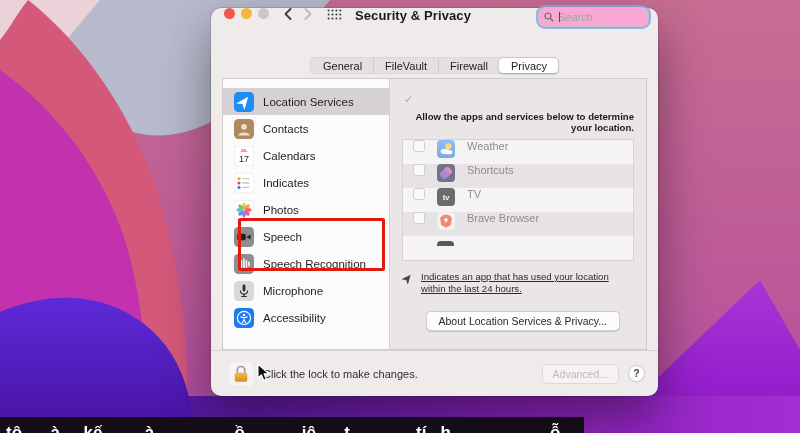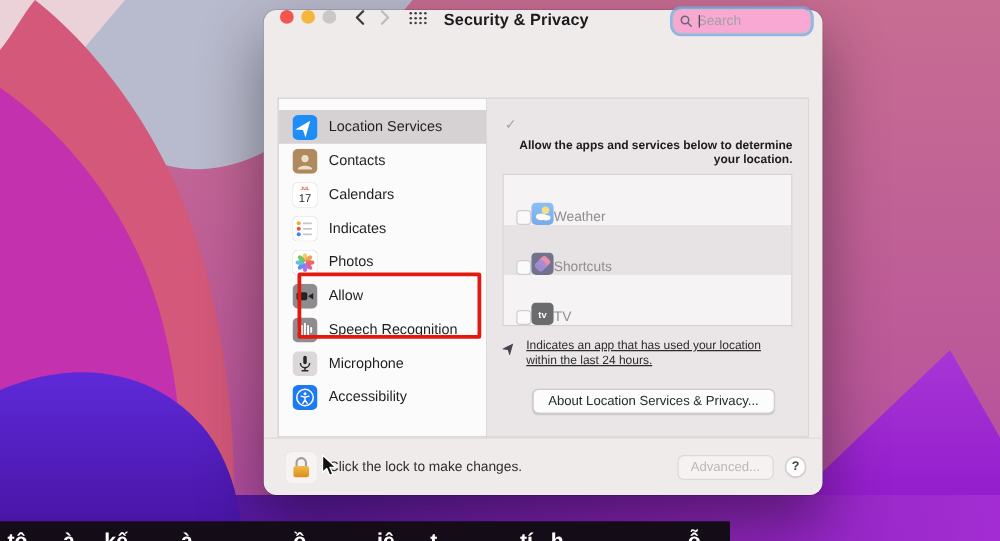--- a/index.html
+++ b/index.html
@@ -34,21 +34,21 @@
   .sidebar { width:167px; background:#fcfbfb; border-right:1px solid #d4cfd0; padding-top:9px; }
   .side-row { height:27px; display:flex; align-items:center; gap:9px; padding-left:11px; font-size:11.5px; color:#1f1f21; }
   .side-row.selected { background:#d6d2d4; }
   .side-row svg { flex:0 0 auto; }
 
   .rightpanel { flex:1; background:#eae5e6; position:relative; padding:12px 12px 0 12px; }
   .enable-row { display:flex; align-items:center; gap:7px; color:#a9a5a7; font-size:11.5px; margin:2px 0 5px 2px; }
   .enable-check { font-size:11px; color:#a9a5a7; }
   .desc { font-size:9.6px; font-weight:700; color:#1b1b1d; margin:0 0 6px 0;text-align:right; }
   .app-list { border:1px solid #d6d1d3; background:#f6f3f4; height:122px; overflow:hidden; }
-  .app-row { height:40px; display:flex; align-items:flex-end; padding-left:10px; }
+  .app-row { height:24px; display:flex; align-items:flex-start; padding-left:10px; gap:12px; }
   .app-row.odd { background:#e7e3e4; }
   .cbx { width:12px; height:12px; background:#fbfafa; border:1px solid #d2cdcf; border-radius:3px; flex:0 0 auto; }
   .app-name { font-size:11px; color:#908c8f; }
   .app-ico { opacity:.62; }
   .partial-row { height:10px; display:flex; align-items:flex-end; padding-left:34px; }
   .partial-ico { width:17px; height:5px; background:#2f2f33; border-radius:4px 4px 0 0; opacity:.8; }
   .note-row { display:flex; gap:8px; margin-top:10px; width:232px; }
   .note-text { font-size:9.6px; color:#2c2c2e; line-height:1.3; width:206px;text-decoration:underline; }
   .about-wrap { position:absolute; right:26px; bottom:18px; }
   .about-btn { background:#fdfcfc; border:1px solid #d2cdcf; border-radius:5px; font-size:10.5px;
@@ -145,20 +145,28 @@
       <div class="searchbox">
         <svg width="10" height="10" viewBox="0 0 10 10" style="margin-right:4px;">
           <circle cx="4" cy="4" r="3" fill="none" stroke="#6b6b6e" stroke-width="1.2"></circle>
           <line x1="6.4" y1="6.4" x2="9" y2="9" stroke="#6b6b6e" stroke-width="1.2" stroke-linecap="round"></line>
         </svg>
         <div class="caret"></div>
         <input type="text" placeholder="Search" style="">
       </div>
     </div>
 
+    <div class="tabsrow">
+      <div class="seg">
+        <div class="tab">General</div>
+        <div class="tab">FileVault</div>
+        <div class="tab">Firewall</div>
+        <div class="tab selected">Privacy</div>
+      </div>
+    </div>
 
     <div class="content">
 
       <div class="sidebar">
 
         <div class="side-row selected">
           <svg width="20" height="20" viewBox="0 0 20 20">
             <rect width="20" height="20" rx="4.5" fill="#1e8df5"></rect>
             <path d="M10 3.2 L15.2 16 L10 12.6 L4.8 16 Z" fill="#ffffff" transform="rotate(38 10 10)"></path>
           </svg>
@@ -213,21 +221,21 @@
           <span>Photos</span>
         </div>
 
         <div class="side-row">
           <svg width="20" height="20" viewBox="0 0 20 20">
             <rect width="20" height="20" rx="4.5" fill="#8f8b8e"></rect>
             <rect x="3.2" y="6.8" width="8.6" height="6.4" rx="1.6" fill="#232326"></rect>
             <path d="M12.4 10 L16.6 7.4 L16.6 12.6 Z" fill="#232326"></path>
             <circle cx="5.7" cy="8.7" r="0.9" fill="#8f8b8e"></circle>
           </svg>
-          <span>Allow</span>
+          <span>Speech</span>
         </div>
 
         <div class="side-row">
           <svg width="20" height="20" viewBox="0 0 20 20">
             <rect width="20" height="20" rx="4.5" fill="#8f8b8e"></rect>
             <g fill="#ffffff">
               <rect x="4.2" y="7.6" width="1.5" height="4.8" rx="0.75"></rect>
               <rect x="6.7" y="5.9" width="1.5" height="8.2" rx="0.75"></rect>
               <rect x="9.2" y="4.2" width="1.5" height="11.6" rx="0.75"></rect>
               <rect x="11.7" y="5.9" width="1.5" height="8.2" rx="0.75"></rect>

